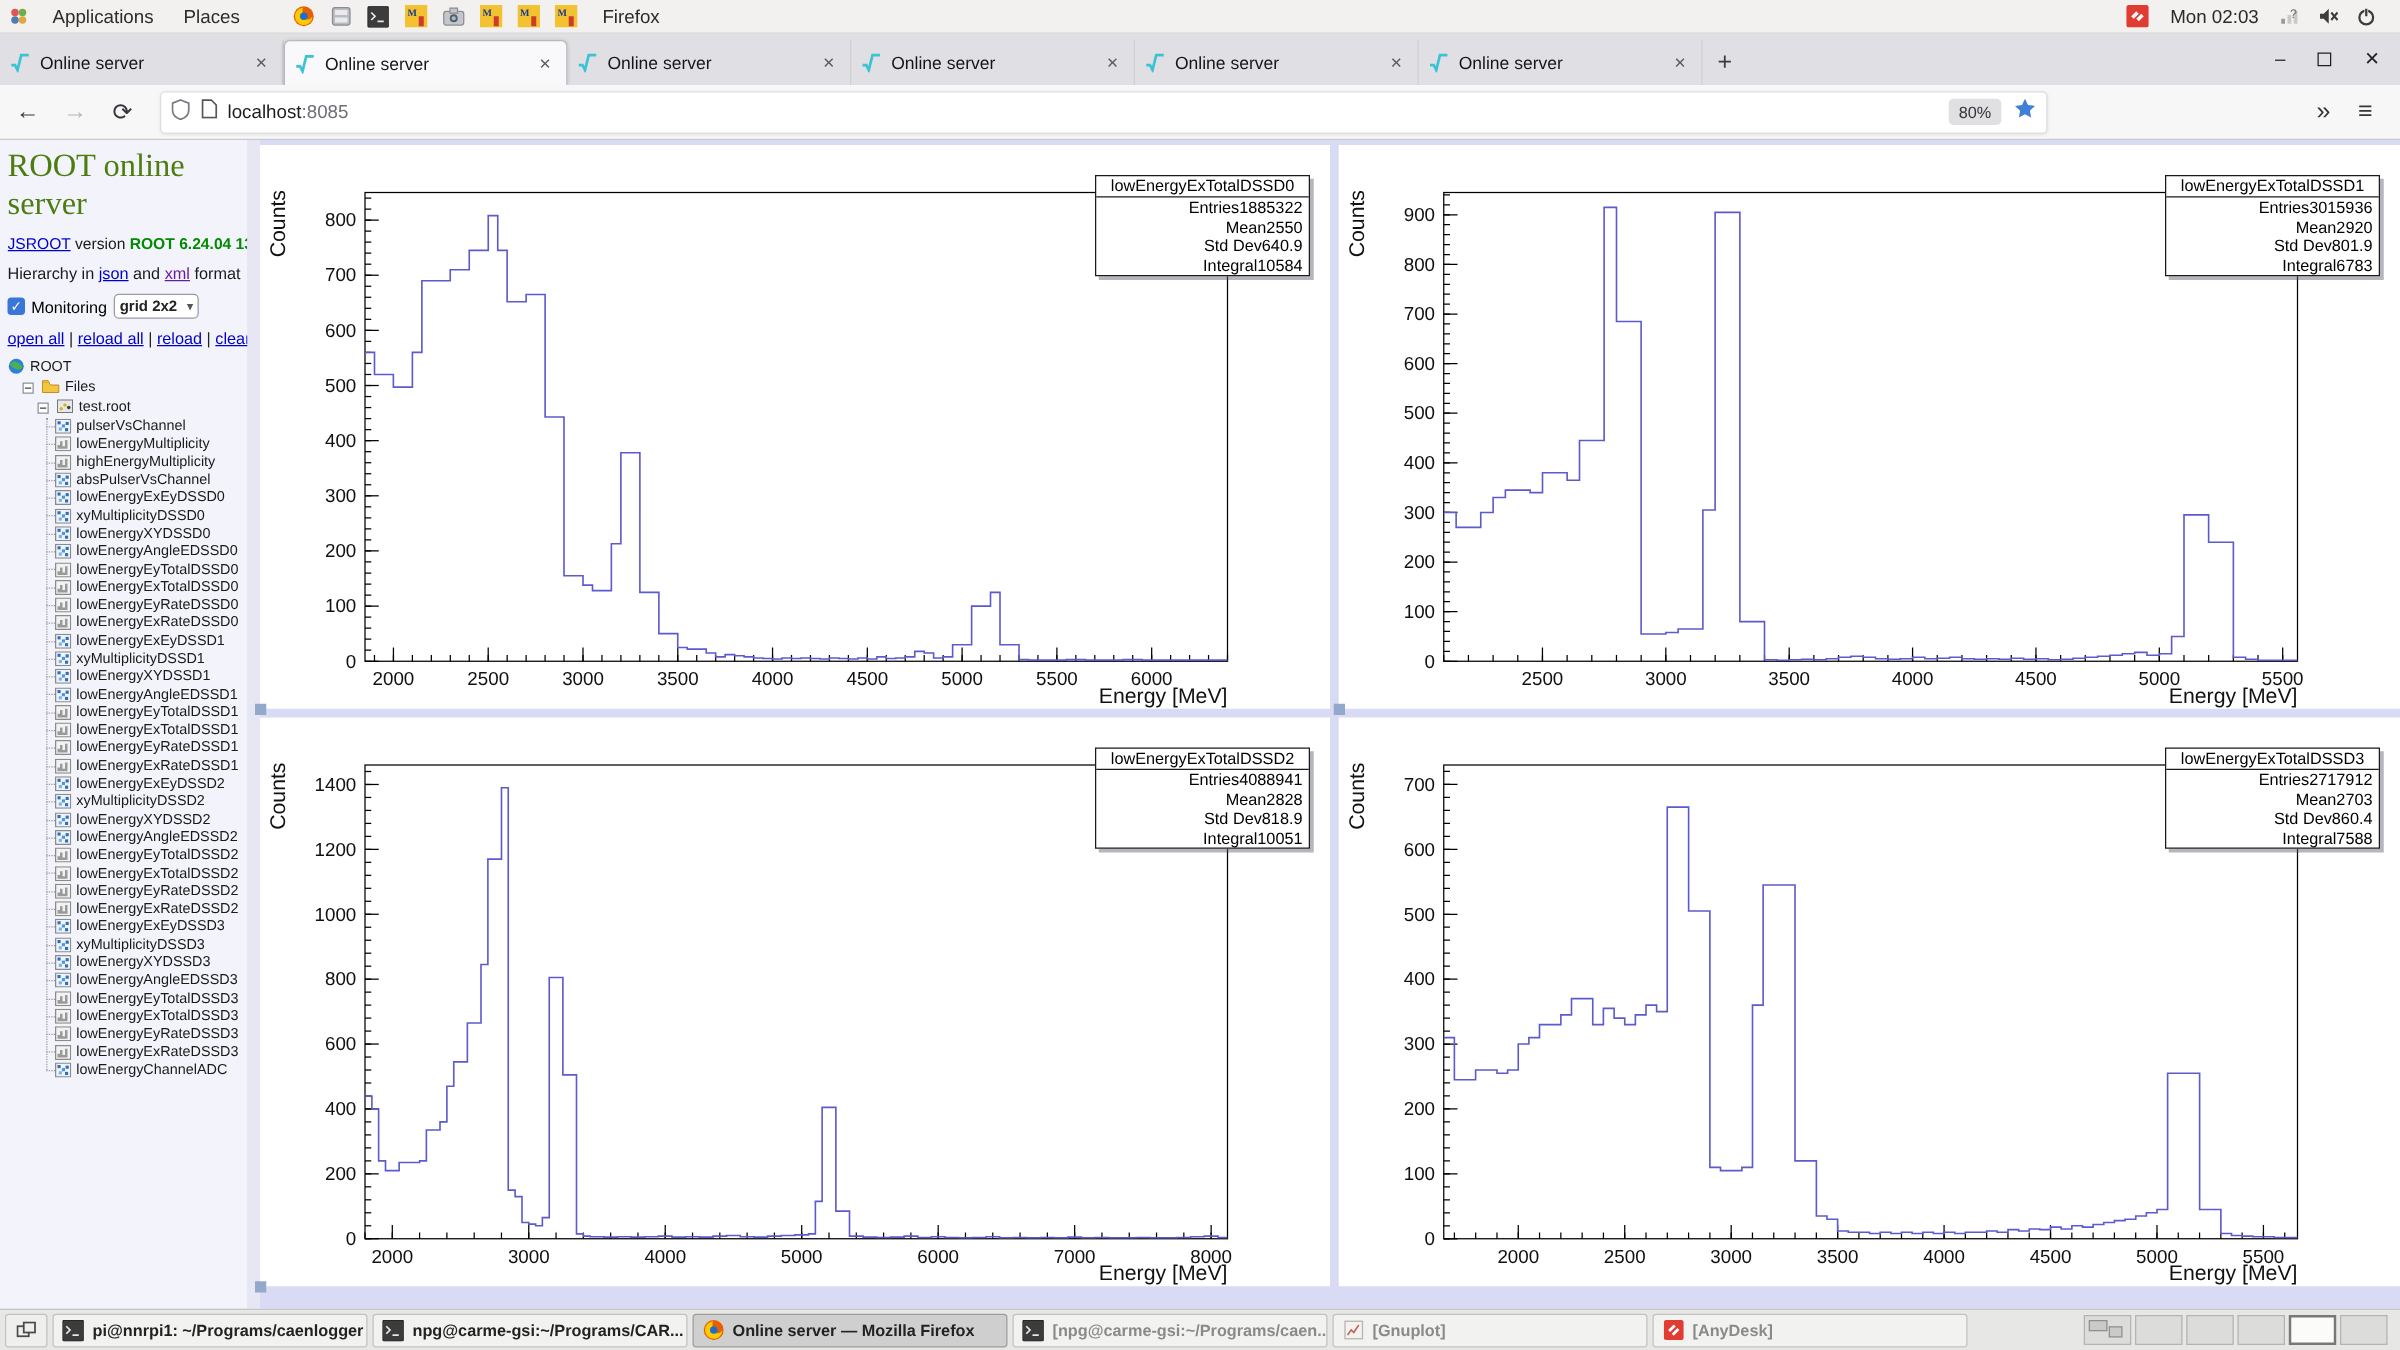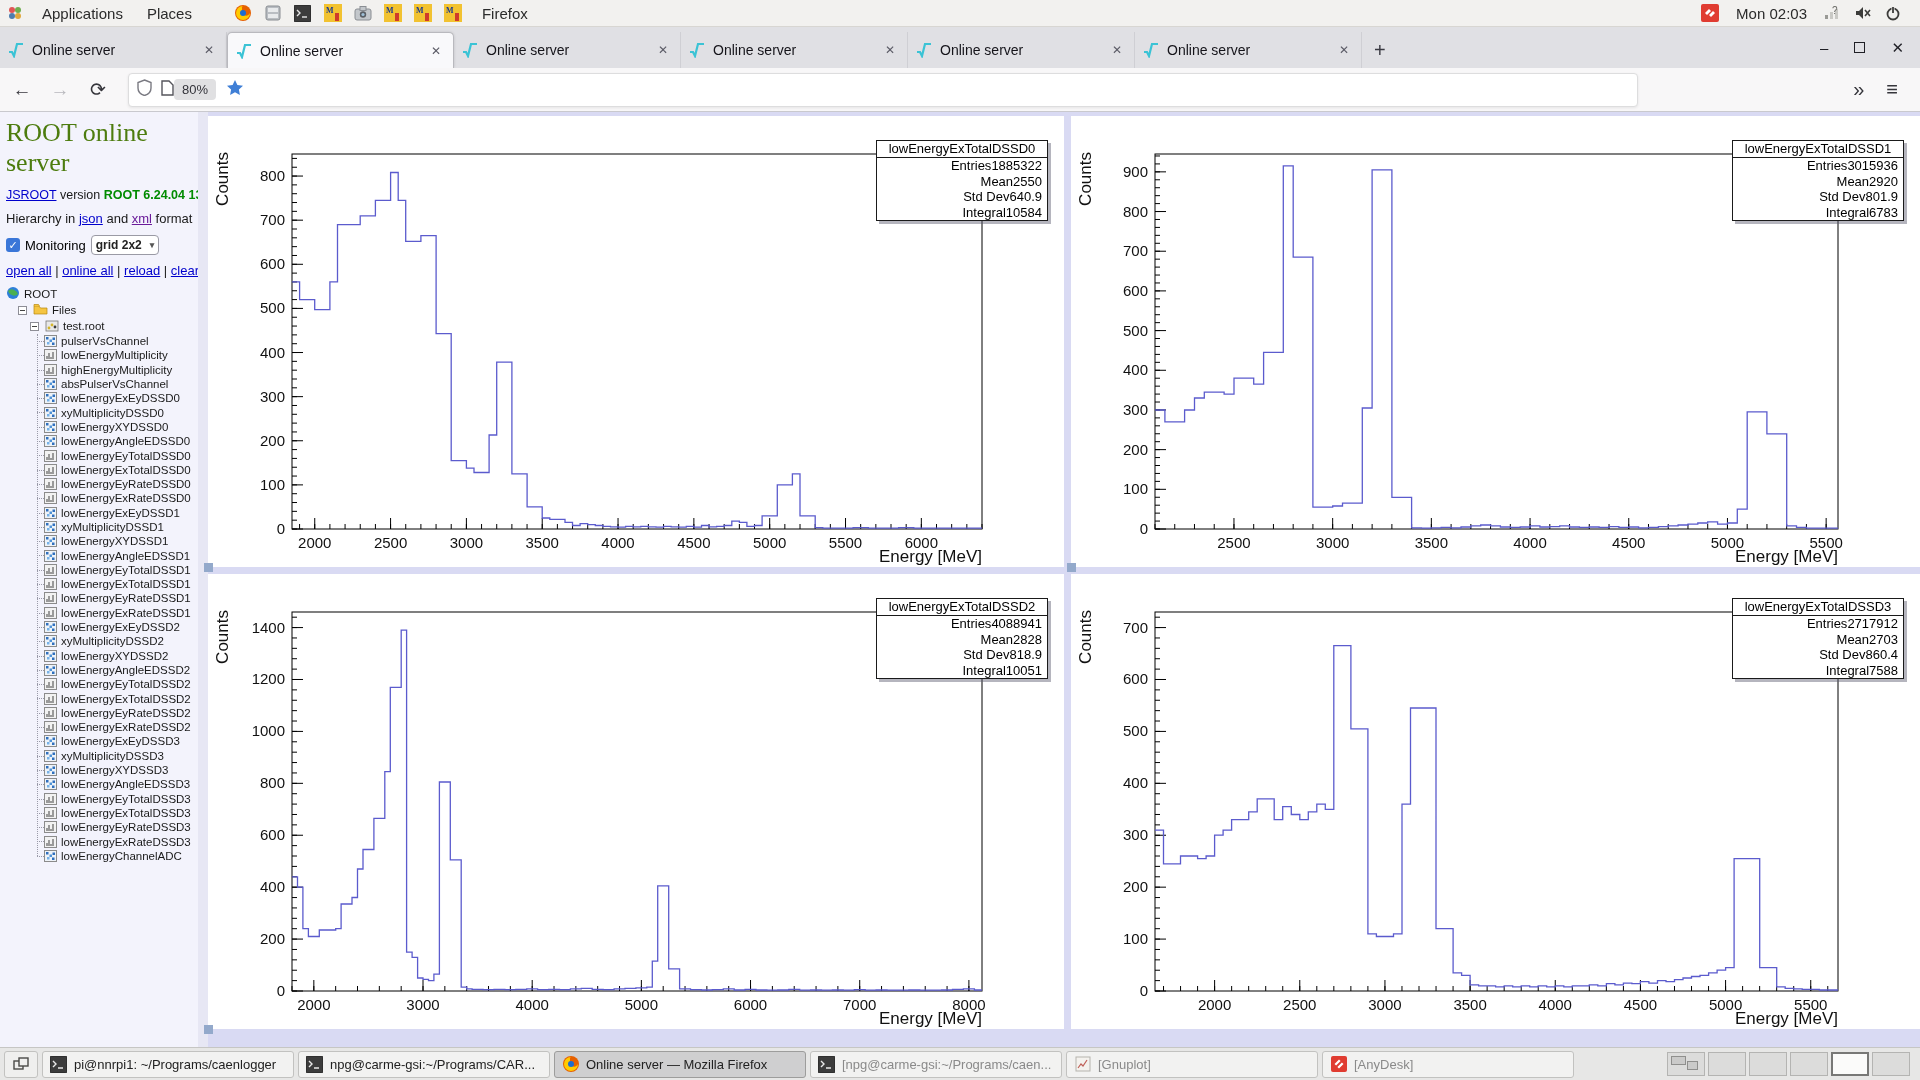--- a/index.html
+++ b/index.html
@@ -65,21 +65,21 @@
   
   #main { position:absolute; left:208px; top:0; width:1712px; height:935px; padding-top:4px; display:grid; grid-template-columns:856px 849px; grid-template-rows:451px 455px; gap:7px; }
   .hist-panel { background:#ffffff; position:relative; }
   .hist-panel svg { width:100%; height:100%; display:block; font-family:"Liberation Sans",sans-serif; }
   .stats { position:absolute; right:16px; top:24px; width:172px; background:#fff; border:1px solid #1a1a1a; box-shadow:3px 3px 0 rgba(90,90,110,.45); font-size:13px; color:#000; z-index:5; }
   .stats-title { text-align:center; border-bottom:1px solid #1a1a1a; line-height:16px; font-size:13px; overflow:hidden; white-space:nowrap; }
   .stats-row { display:flex; justify-content:flex-end; line-height:15.5px; padding:0 5px; }
   .resize-handle { position:absolute; left:-4px; bottom:-5px; width:9px; height:9px; background:#93a9cb; z-index:6; }
 
   
-  #taskbar { position:absolute; left:0; top:1047px; width:1920px; height:33px; background:#e7e7e6; border-top:1px solid #c6c6c4; display:flex; align-items:center; padding:0 4px; gap:4px; z-index:50; }
+  #taskbar { position:absolute; left:0; top:1047px; width:1920px; height:33px; background:#e7e7e6; border-top:1px solid #c6c6c4; display:flex; align-items:center; padding:0 4px; gap:4px; z-index:50;font-weight:bold; }
   #show-desktop { width:34px; height:27px; border:1px solid #c2c2c0; border-radius:3px; background:#efefee; display:flex; align-items:center; justify-content:center; }
   .task-btn { flex:1; max-width:252px; height:27px; border:1px solid #c2c2c0; border-radius:3px; background:#f2f2f1; display:flex; align-items:center; gap:7px; padding:0 7px; font-size:13px; color:#222; overflow:hidden; white-space:nowrap; }
   .task-btn.active { background:#cfcfd0; border-color:#9d9d9c; }
   .task-btn.minimized { color:#8a8a8a; }
   .task-icon { width:17px; height:17px; flex:0 0 17px; display:flex; align-items:center; justify-content:center; }
   #pager { margin-left:auto; display:flex; gap:3px; padding-right:6px; }
   .ws-cell { width:38px; height:24px; background:#dcdcdb; border:1px solid #b4b4b2; position:relative; }
   .ws-cell.active { background:#fbfbfa; border:2px solid #787876; }
   .mini-win { position:absolute; background:#cacac9; border:1px solid #8f8f8d; }
 </style>
@@ -250,20 +250,23 @@
     <span>
       <svg width="15" height="17">
           <path d="M7.5 1 L14 3.5 V9 c0 4-3 6.5-6.5 7.5 C4 15.5 1 13 1 9 V3.5 Z" fill="none" stroke="#7a7a82" stroke-width="1.4"></path>
         </svg>
     </span>
     <span style="margin-left:9px;">
       <svg width="13" height="16">
           <path d="M1 1 h7 l4 4 v10 h-11 z" fill="none" stroke="#55555c" stroke-width="1.4"></path>
         </svg>
     </span>
+    <span id="url-text">
+      <span class="host">localhost</span><span class="port">:8085</span>
+    </span>
     <span id="zoom-badge">80%</span>
     <span>
       <svg width="18" height="18">
           <path d="M9 1 l2.4 5 5.6.7 -4.1 3.8 1 5.5 L9 13.3 4.1 16 l1-5.5 L1 6.7 6.6 6 Z" fill="#3f7fd6"></path>
         </svg>
     </span>
   </div>
   <div id="nav-right">
     <span>»</span>
     <span>≡</span>
@@ -280,21 +283,21 @@
       <span>Hierarchy in </span><a class="lnk">json</a><span> and </span><a class="lnk visited">xml</a><span> format</span>
     </div>
     <div id="monitor-row">
       <span id="monitor-check">✓</span>
       <span>Monitoring</span>
       <span id="grid-select">
         <span>grid 2x2</span>
         <span style="font-size:9px;color:#555;">▾</span>
       </span>
     </div>
-    <div id="action-links"><a class="lnk">open all</a><span class="sep"> | </span><a class="lnk">online all</a><span class="sep"> | </span><a class="lnk">reload</a><span class="sep"> | </span><a class="lnk">clear</a></div>
+    <div id="action-links"><a class="lnk">open all</a><span class="sep"> | </span><a class="lnk">reload all</a><span class="sep"> | </span><a class="lnk">reload</a><span class="sep"> | </span><a class="lnk">clear</a></div>
     <div id="tree">
       <div class="tree-head">
         <span><svg width="14" height="14">
               <circle cx="7" cy="7" r="6" fill="#2e7fd9"></circle>
               <path d="M2 5 q3-3 6-1 q3 1 4 4 q-3 3-6 1 q-3-1-4-4z" fill="#4caf50"></path>
             </svg></span>
         <span>ROOT</span>
       </div>
       <div class="tree-head" style="margin-left:12px;align-items:center;">
         <span class="exp"></span>

